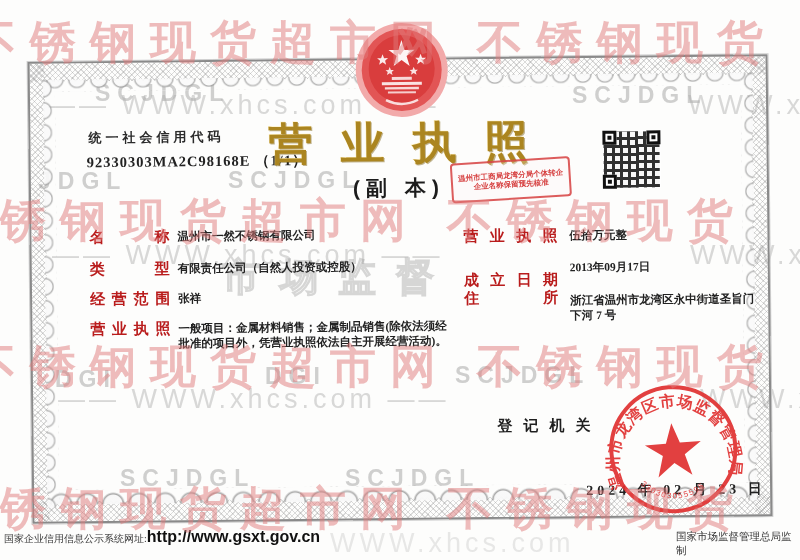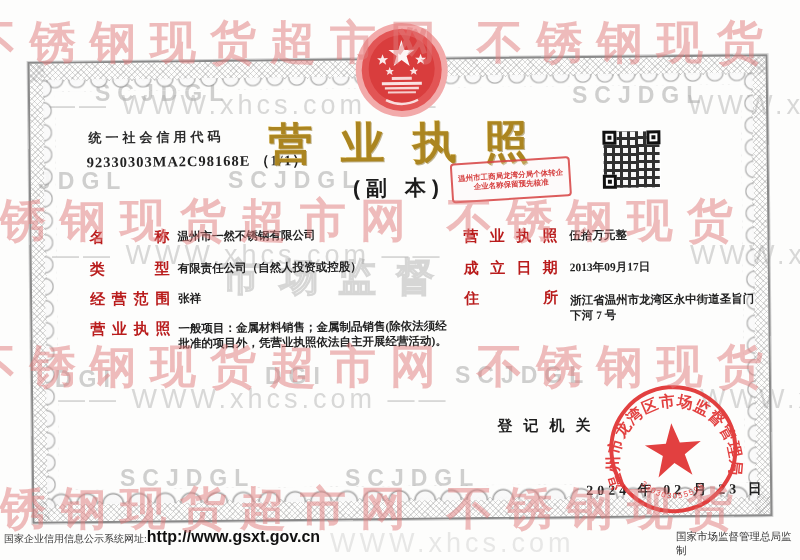--- a/index.html
+++ b/index.html
@@ -183,21 +183,21 @@
 
     <div class="flabel lab-l" style="top:227px;">经营范围</div>
     <div class="fvalue val-l" style="top:229px;">张祥</div>
 
     <div class="flabel lab-l" style="top:257px;">营业执照</div>
     <div class="fvalue val-l" style="top:259px; width:278px;">一般项目：金属材料销售；金属制品销售(除依法须经批准的项目外，凭营业执照依法自主开展经营活动)。</div>
 
     <div class="flabel lab-r" style="top:168px;">营业执照</div>
     <div class="fvalue val-r" style="top:170px;">伍拾万元整</div>
 
-    <div class="flabel lab-r" style="top:200px;">成立日期</div>
+    <div class="flabel lab-r" style="top:212px;">成立日期</div>
     <div class="fvalue val-r" style="top:202px; font-weight:700;">2013年09月17日</div>
 
     <div class="flabel lab-r" style="top:230px;">住所</div>
     <div class="fvalue val-r" style="top:235px;">浙江省温州市龙湾区永中街道圣旨门下河 7 号</div>
 
     <div class="reg-label">登记机关</div>
     <div class="reg-date">2024 年 02 月 23 日</div>
 
     <svg class="seal" viewBox="0 0 160 142">
       <defs>

